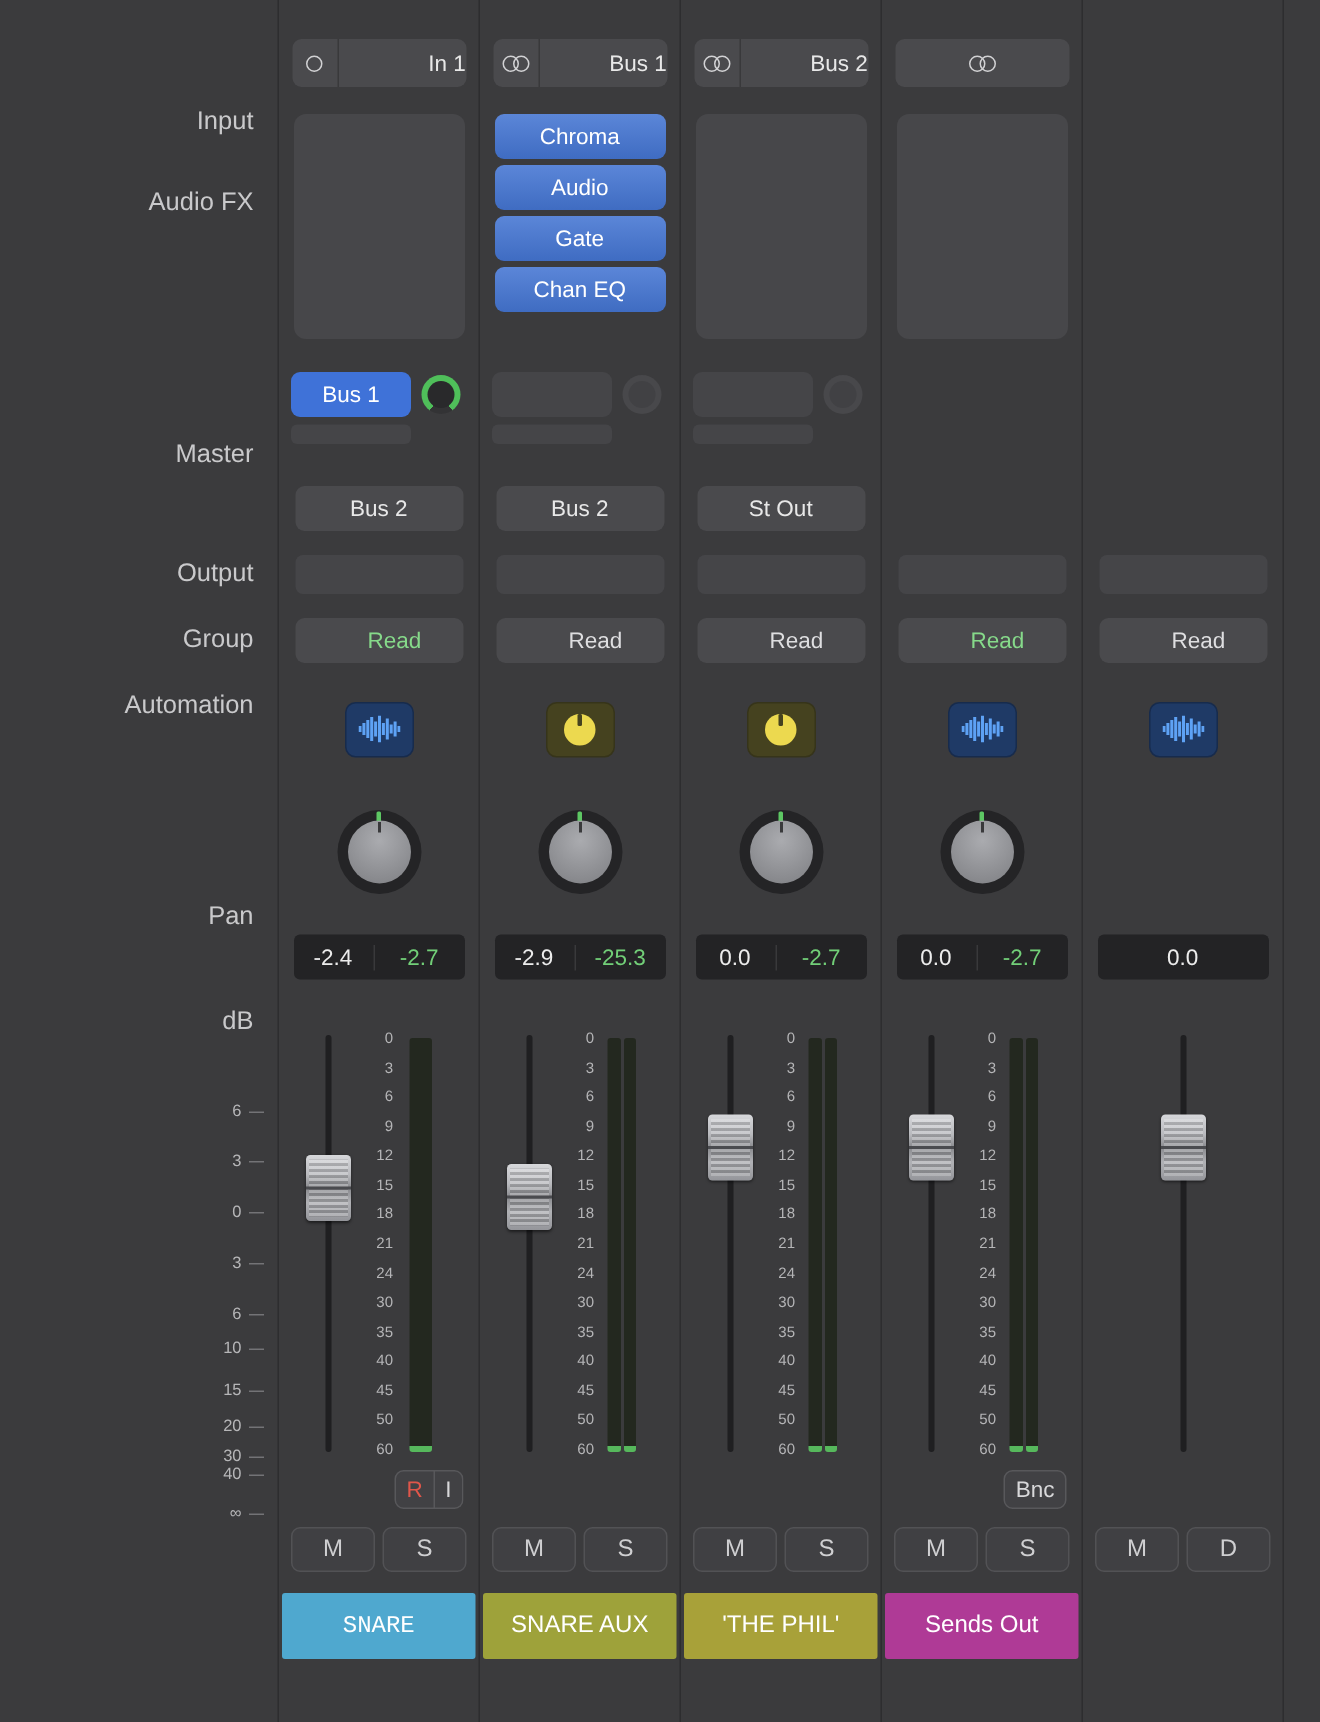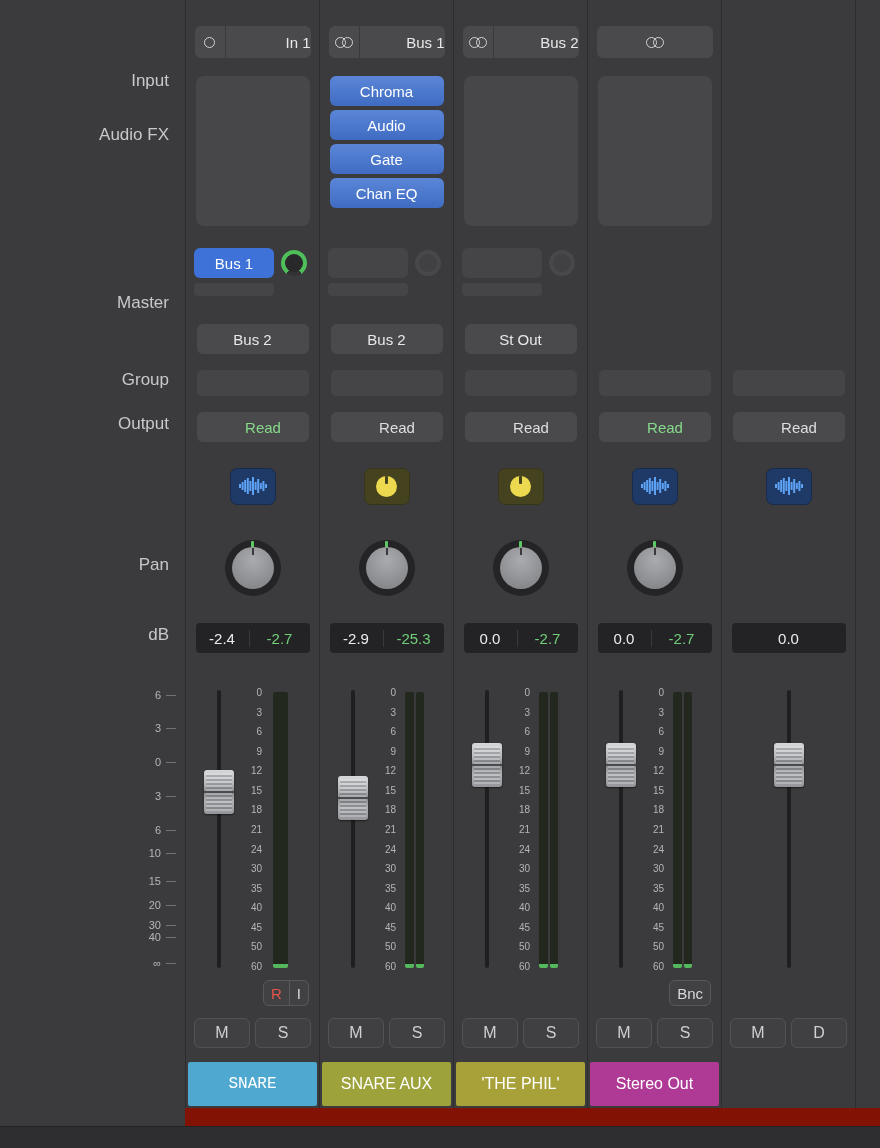--- a/index.html
+++ b/index.html
@@ -162,25 +162,28 @@
   <div class="gutter">
     <div class="row r-input g-label g-input">
         <span>Input</span>
       </div>
     <div class="row r-fx g-label g-fx">
         <span>Audio FX</span>
       </div>
     <div class="row r-sends g-label g-sends">
         <span>Master</span>
       </div>
+    <div class="row r-output g-label">
+        <span>Output</span>
+      </div>
     <div class="row r-group g-label">
         <span>Group</span>
       </div>
-    <div class="row r-output g-label">
-        <span>Output</span>
+    <div class="row r-auto g-label">
+        <span>Automation</span>
       </div>
     <div class="row r-icon"></div>
     <div class="row r-pan g-label">
         <span>Pan</span>
       </div>
     <div class="row r-db g-label">
         <span>dB</span>
       </div>
     <div class="row r-fader">
       <div class="gutter-scale">
@@ -574,21 +577,21 @@
         <div class="mini-btn single">Bnc</div>
       </div>
     </div>
     <div class="row r-ms">
       <div class="ms-row">
         <div class="ms-btn">M</div>
         <div class="ms-btn">S</div>
       </div>
     </div>
     <div class="row r-name">
-      <div class="name-tag c3">Stereo Out</div>
+      <div class="name-tag c3">Sends Out</div>
     </div>
   </div>
 
   <div class="strip">
     <div class="row r-input rc"></div>
     <div class="row r-fx"></div>
     <div class="row r-sends"></div>
     <div class="row r-output rc"></div>
     <div class="row r-group rc">
       <div class="group-slot"></div>

